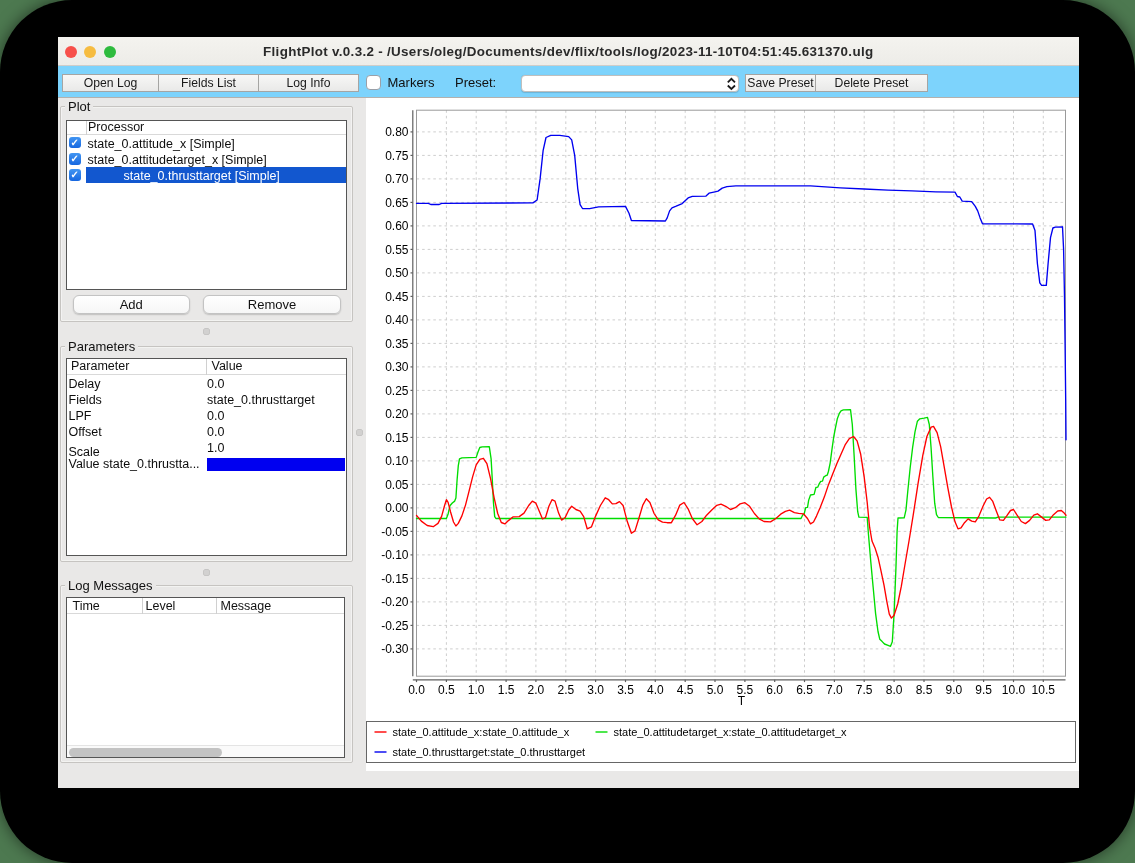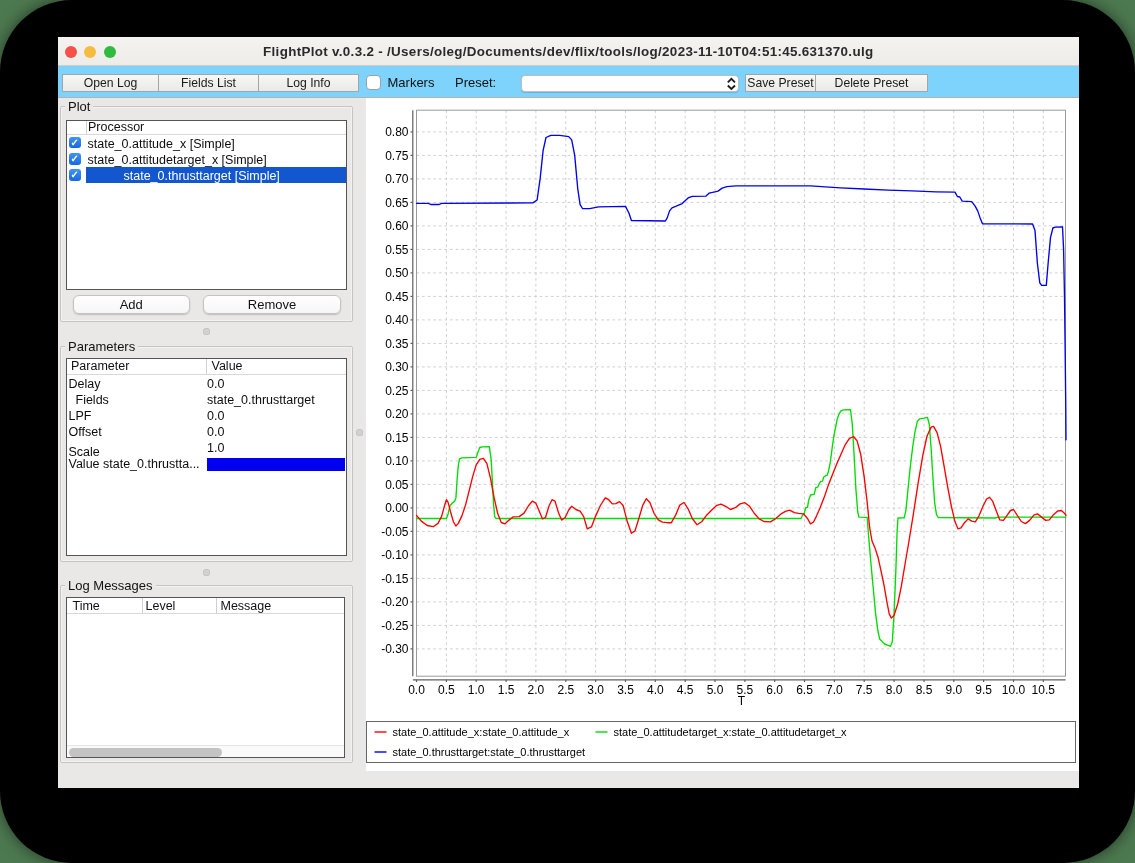--- a/index.html
+++ b/index.html
@@ -95,21 +95,21 @@
       <div class="glabel">Parameters</div>
     </div>
     <div class="wtable" style="left:8.5px;top:259.5px;width:281px;height:198px;">
       <div class="thead" style="height:16px;line-height:15.5px;">
         <span style="position:absolute;left:4px;">Parameter</span>
         <span style="position:absolute;left:144.5px;">Value</span>
         <div style="position:absolute;left:139px;top:0;width:1px;height:16px;background:#d0d0d0;"></div>
       </div>
       <div class="cell" style="left:1.5px;top:18.5px;">Delay</div>
       <div class="cell" style="left:140px;top:18.5px;">0.0</div>
-      <div class="cell" style="left:1.5px;top:34.5px;padding-left:7px;">Fields</div>
+      <div class="cell" style="left:1.5px;top:34.5px;">Fields</div>
       <div class="cell" style="left:140px;top:34.5px;">state_0.thrusttarget</div>
       <div class="cell" style="left:1.5px;top:50.5px;">LPF</div>
       <div class="cell" style="left:140px;top:50.5px;">0.0</div>
       <div class="cell" style="left:1.5px;top:66.5px;">Offset</div>
       <div class="cell" style="left:140px;top:66.5px;">0.0</div>
       <div class="cell" style="left:1.5px;top:79px;margin-top:7px;">Scale</div>
       <div class="cell" style="left:140px;top:82.5px;">1.0</div>
       <div class="cell" style="left:1.5px;top:98.5px;">Value state_0.thrustta...</div>
       <div style="position:absolute;left:140px;top:99px;width:138px;height:13.2px;background:#0000f0;"></div>
     </div>

